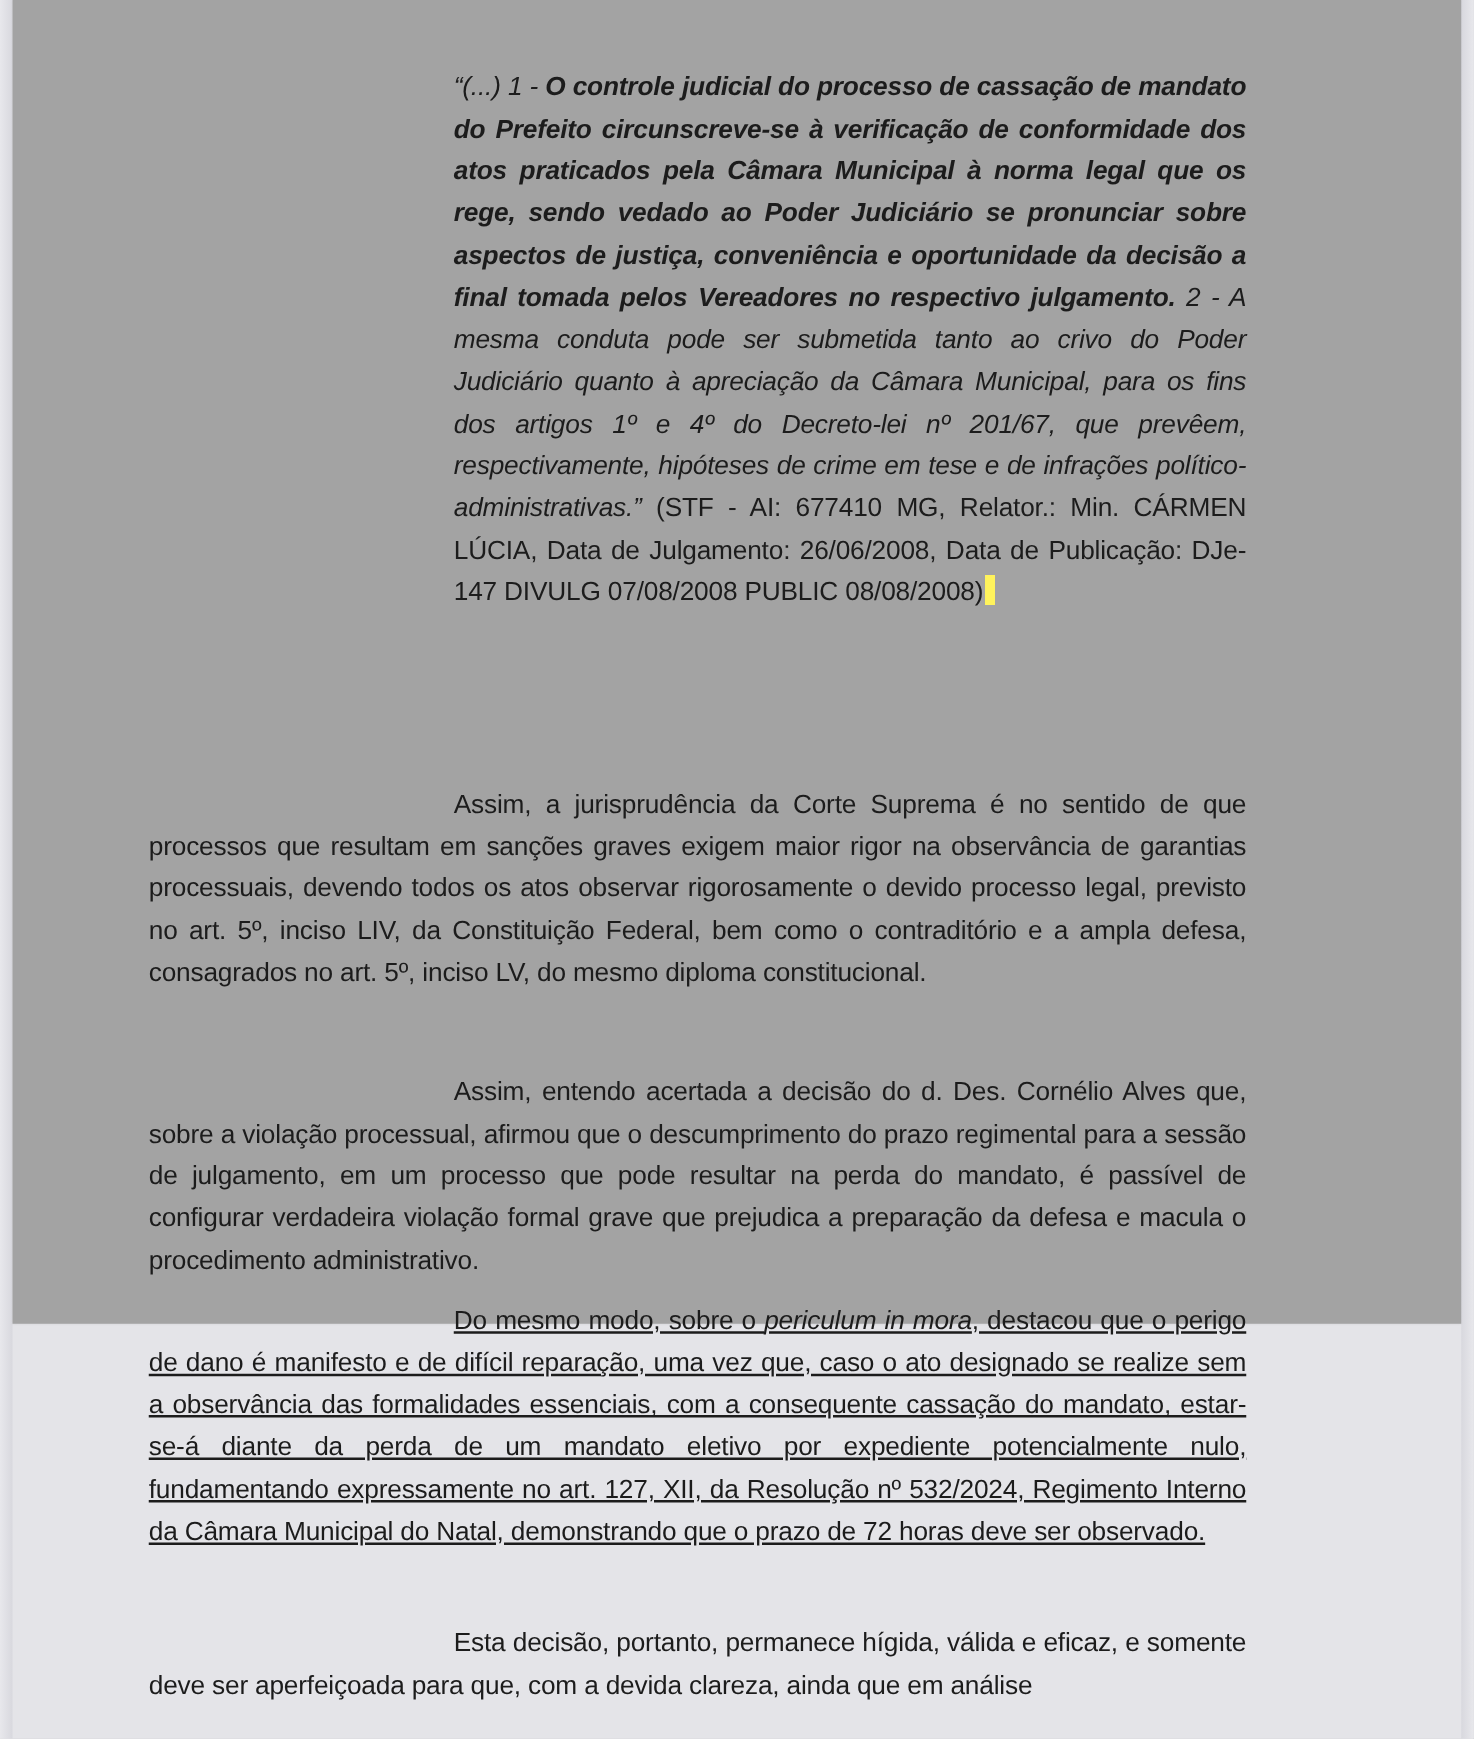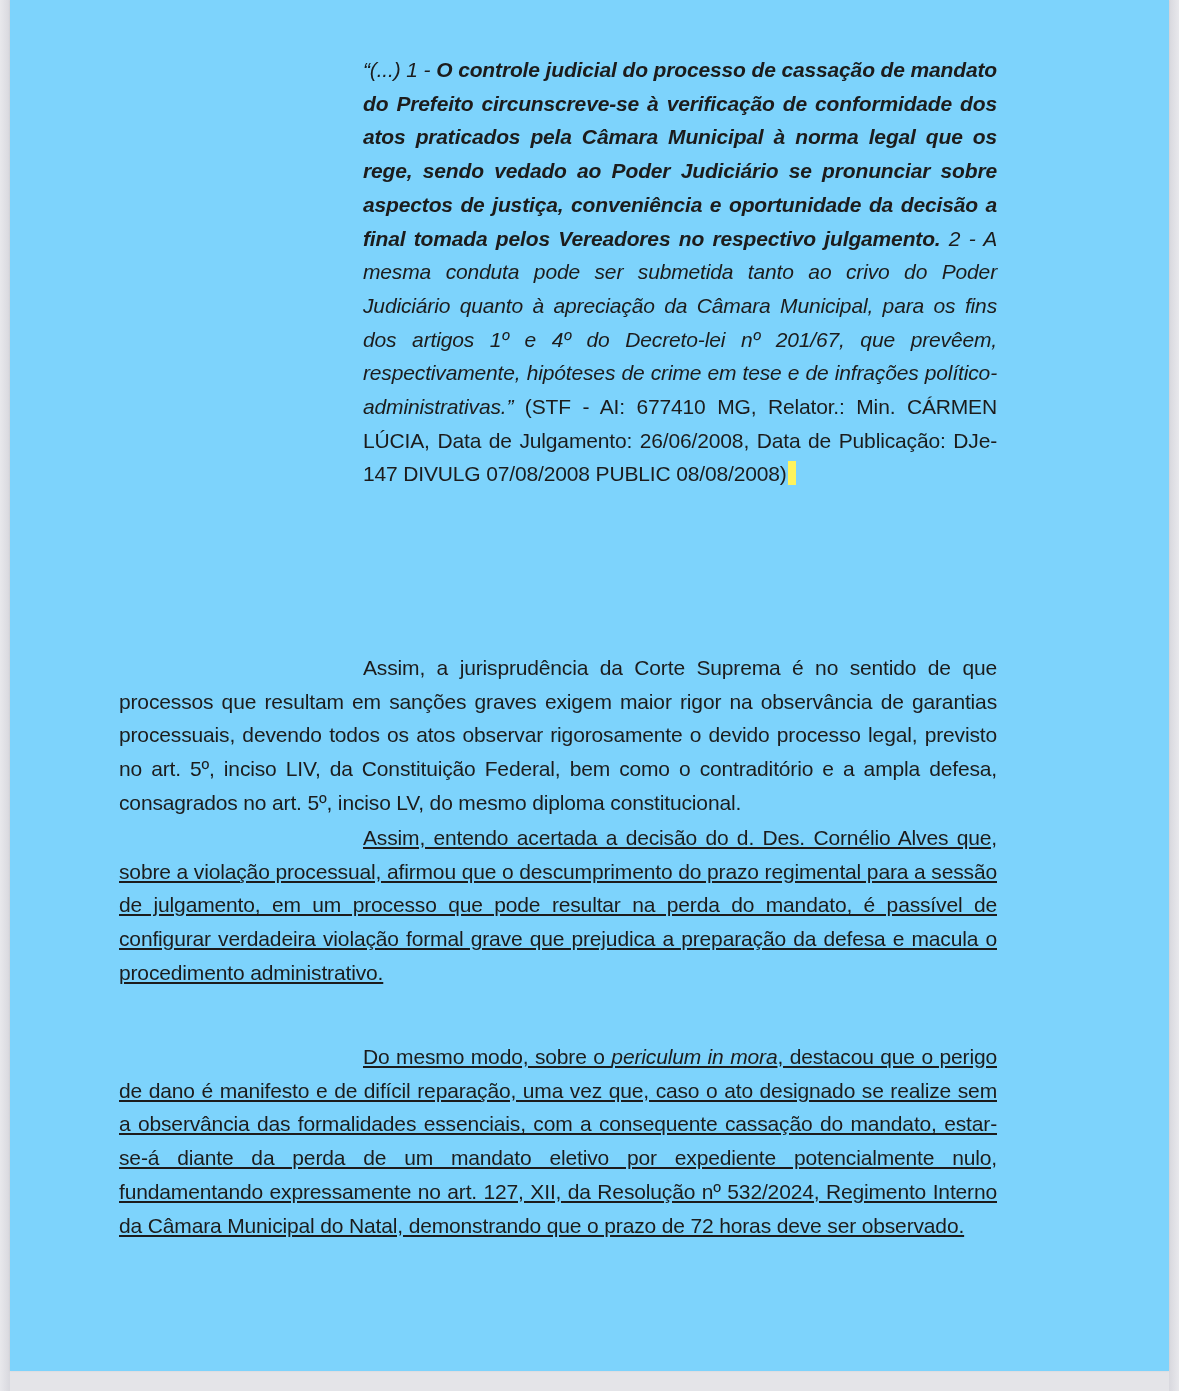--- a/index.html
+++ b/index.html
@@ -23,22 +23,22 @@
       position: absolute;
       right: 0; top: 0;
       width: 10px; height: 1391px;
       background: linear-gradient(to right, #d8d8de, #e8e8ec);
     }
     .page {
       position: absolute;
       left: 10px;
       top: 0;
       width: 1159px;
-      height: 1371px;
-      background: #7dd3fc;
+      height: 1059px;
+      background: #a3a3a3;
       box-shadow: 0 0 2px rgba(0,0,0,0.08);
     }
     .text {
       font-family: "Liberation Sans", sans-serif;
       font-size: 21px;
       color: #1c1c1c;
       line-height: 33.7px;
       text-align: justify;
       letter-spacing: -0.15px;
     }
@@ -57,22 +57,22 @@
       height: 24px;
       vertical-align: -4px;
       margin-left: 1px;
     }
     .para {
       position: absolute;
       left: 109px;
       width: 878px;
       text-indent: 244px;
     }
-    #p1 { top: 630px; }
-    #p2 { top: 800px; text-decoration: underline; }
+    #p1 { top: 606px; }
+    #p2 { top: 836px; }
     #p3 { top: 1019px; text-decoration: underline; }
     #p4 { top: 1277px; }
     .para .it { font-style: italic; }
   </style>
 </head>
 <body>
 
 <div class="gutter-left"></div>
 <div class="gutter-right"></div>
 
@@ -81,14 +81,15 @@
   <div class="text quote">
     <span class="it">“(...) 1 - </span><span class="bi">O controle judicial do processo de cassação de mandato do Prefeito circunscreve-se à verificação de conformidade dos atos praticados pela Câmara Municipal à norma legal que os rege, sendo vedado ao Poder Judiciário se pronunciar sobre aspectos de justiça, conveniência e oportunidade da decisão a final tomada pelos Vereadores no respectivo julgamento.</span><span class="it"> 2 - A mesma conduta pode ser submetida tanto ao crivo do Poder Judiciário quanto à apreciação da Câmara Municipal, para os fins dos artigos 1º e 4º do Decreto-lei nº 201/67, que prevêem, respectivamente, hipóteses de crime em tese e de infrações político-administrativas.”</span><span> (STF - AI: 677410 MG, Relator.: Min. CÁRMEN LÚCIA, Data de Julgamento: 26/06/2008, Data de Publicação: DJe-147 DIVULG 07/08/2008 PUBLIC 08/08/2008)</span><span class="hl" style="background: rgb(255, 243, 92);"></span>
   </div>
 
   <p class="text para" id="p1">Assim, a jurisprudência da Corte Suprema é no sentido de que processos que resultam em sanções graves exigem maior rigor na observância de garantias processuais, devendo todos os atos observar rigorosamente o devido processo legal, previsto no art. 5º, inciso LIV, da Constituição Federal, bem como o contraditório e a ampla defesa, consagrados no art. 5º, inciso LV, do mesmo diploma constitucional.</p>
 
   <p class="text para" id="p2">Assim, entendo acertada a decisão do d. Des. Cornélio Alves que, sobre a violação processual, afirmou que o descumprimento do prazo regimental para a sessão de julgamento, em um processo que pode resultar na perda do mandato, é passível de configurar verdadeira violação formal grave que prejudica a preparação da defesa e macula o procedimento administrativo.</p>
 
   <p class="text para" id="p3"><span>Do mesmo modo, sobre o </span><span class="it">periculum in mora</span><span>, destacou que o perigo de dano é manifesto e de difícil reparação, uma vez que, caso o ato designado se realize sem a observância das formalidades essenciais, com a consequente cassação do mandato, estar-se-á diante da perda de um mandato eletivo por expediente potencialmente nulo, fundamentando expressamente no art. 127, XII, da Resolução nº 532/2024, Regimento Interno da Câmara Municipal do Natal, demonstrando que o prazo de 72 horas deve ser observado.</span></p>
 
+  <p class="text para" id="p4">Esta decisão, portanto, permanece hígida, válida e eficaz, e somente deve ser aperfeiçoada para que, com a devida clareza, ainda que em análise</p>
 
 </div>
 
 </body></html>

